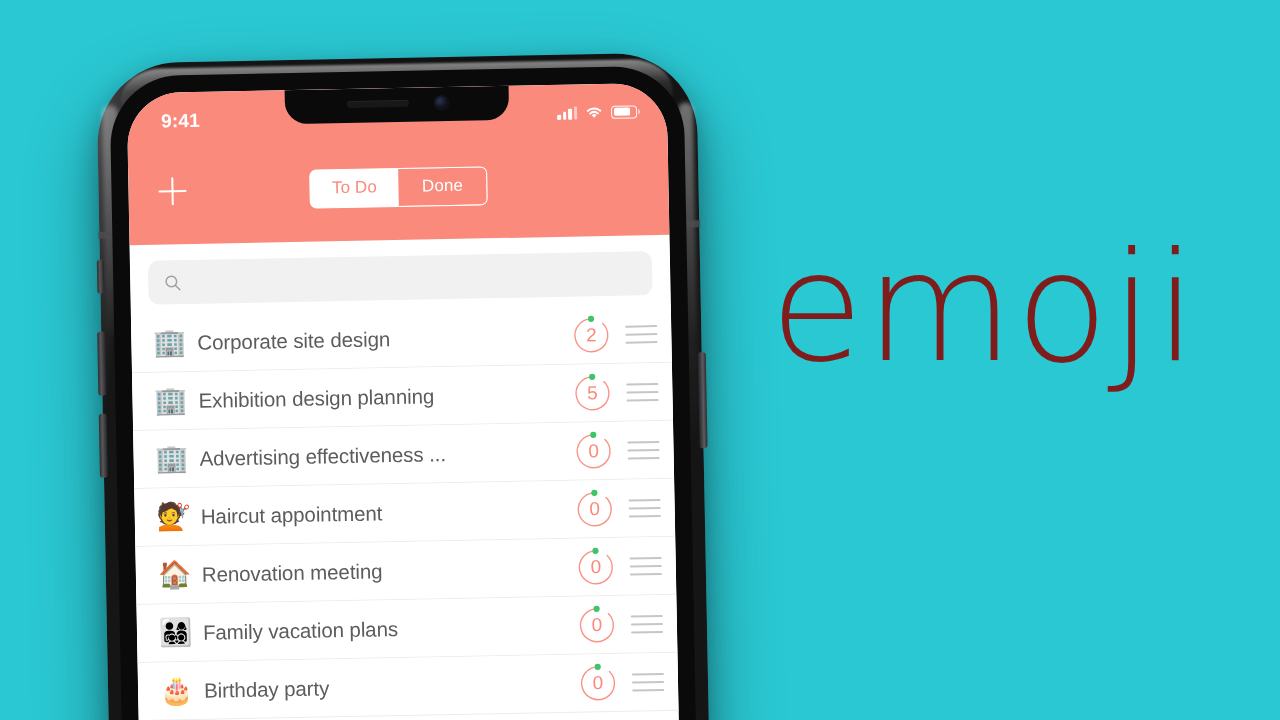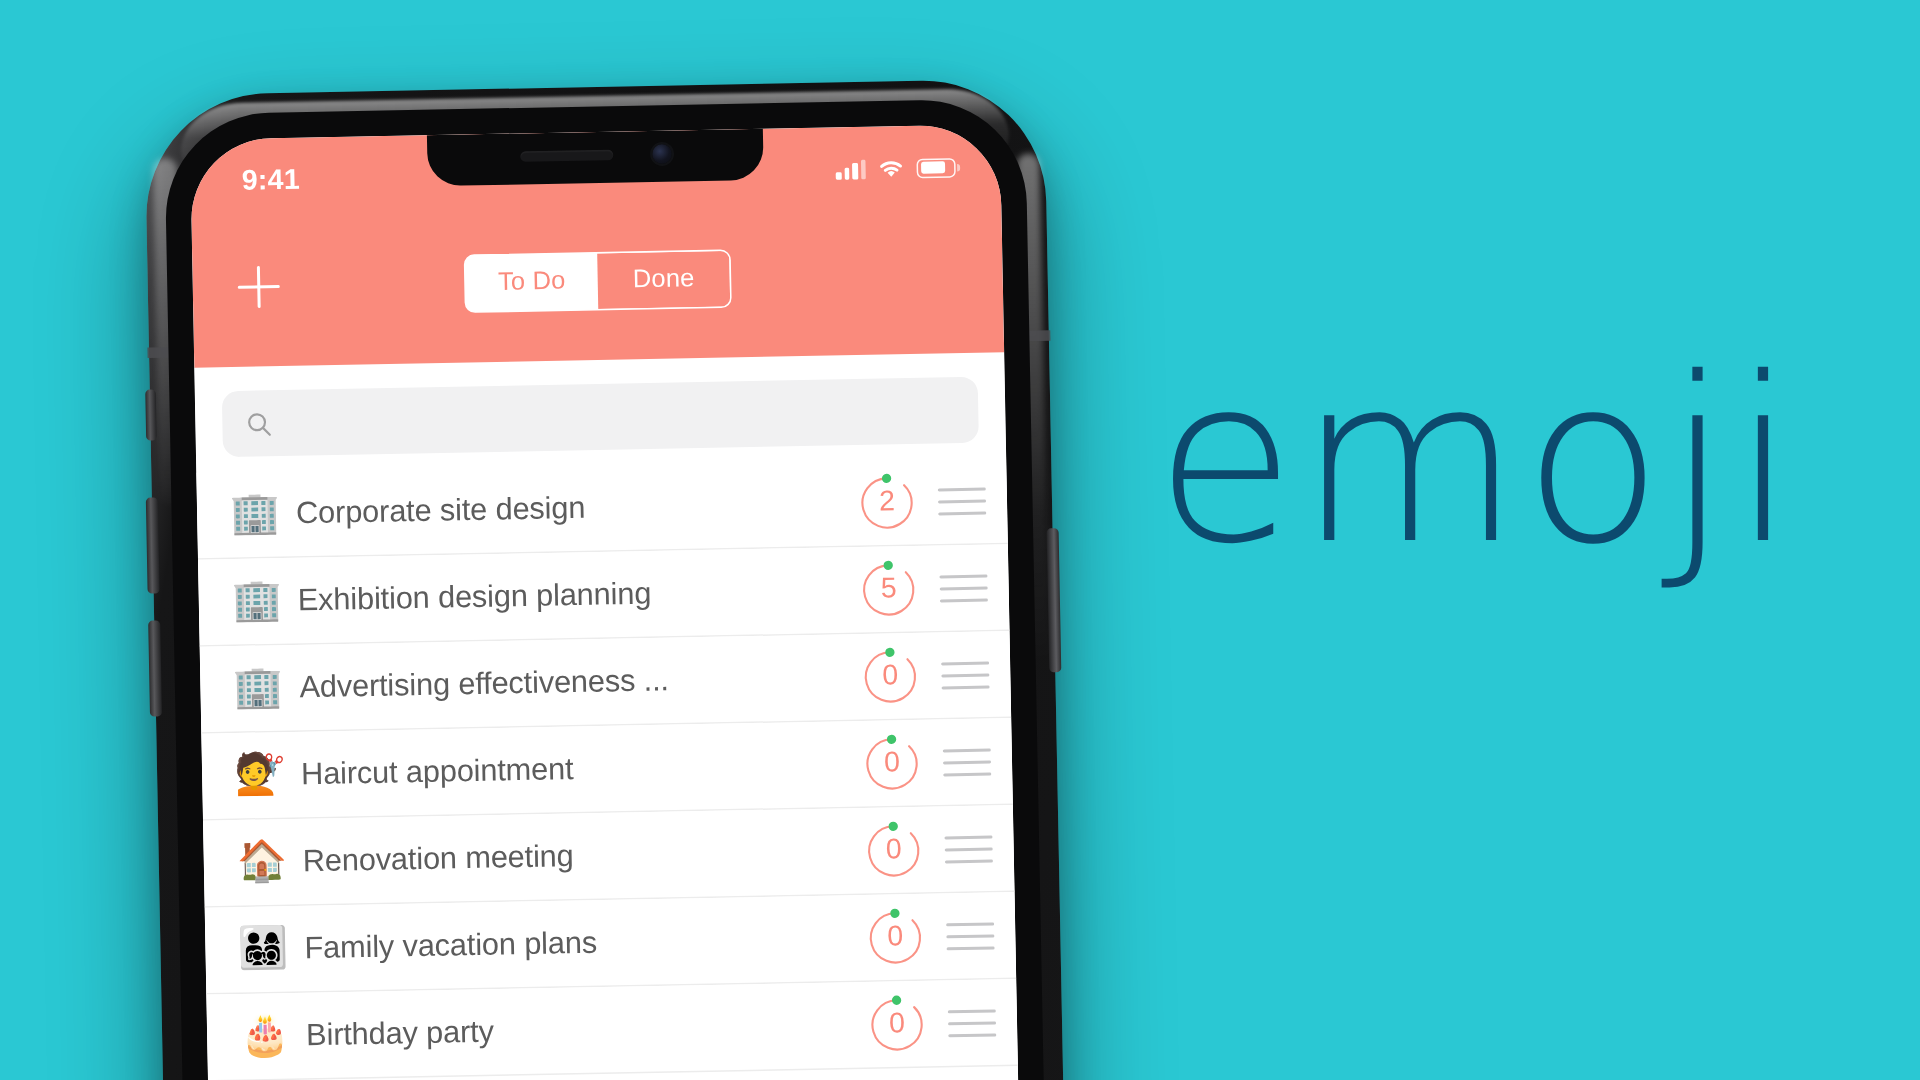--- a/index.html
+++ b/index.html
@@ -257,21 +257,21 @@
     width:420px;
     color:#ffffff;
     text-align:left;
   }
   #brand-word {
     font-family:"DejaVu Sans", sans-serif;
     font-size:152px;
     font-weight:300;
     line-height:.92;
     letter-spacing:2px;
-    color:#0c4a6e;
+    color:#7f1d1d;
   }
   #brand-sub {
     margin-top:6px;
     margin-left:10px;
     font-size:27px;
     font-weight:700;
     letter-spacing:2.6px;
     color:#ffffff;
   }
 </style>

